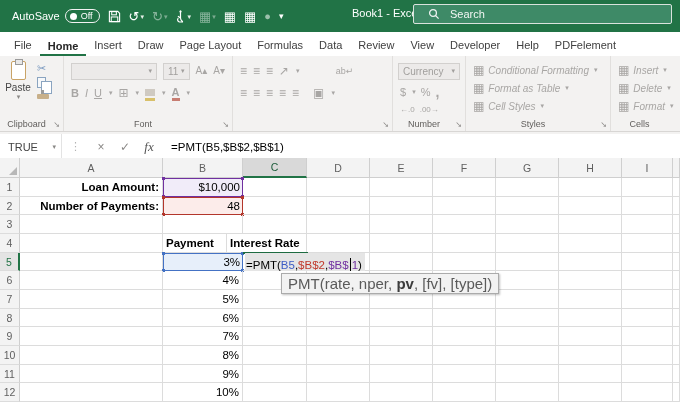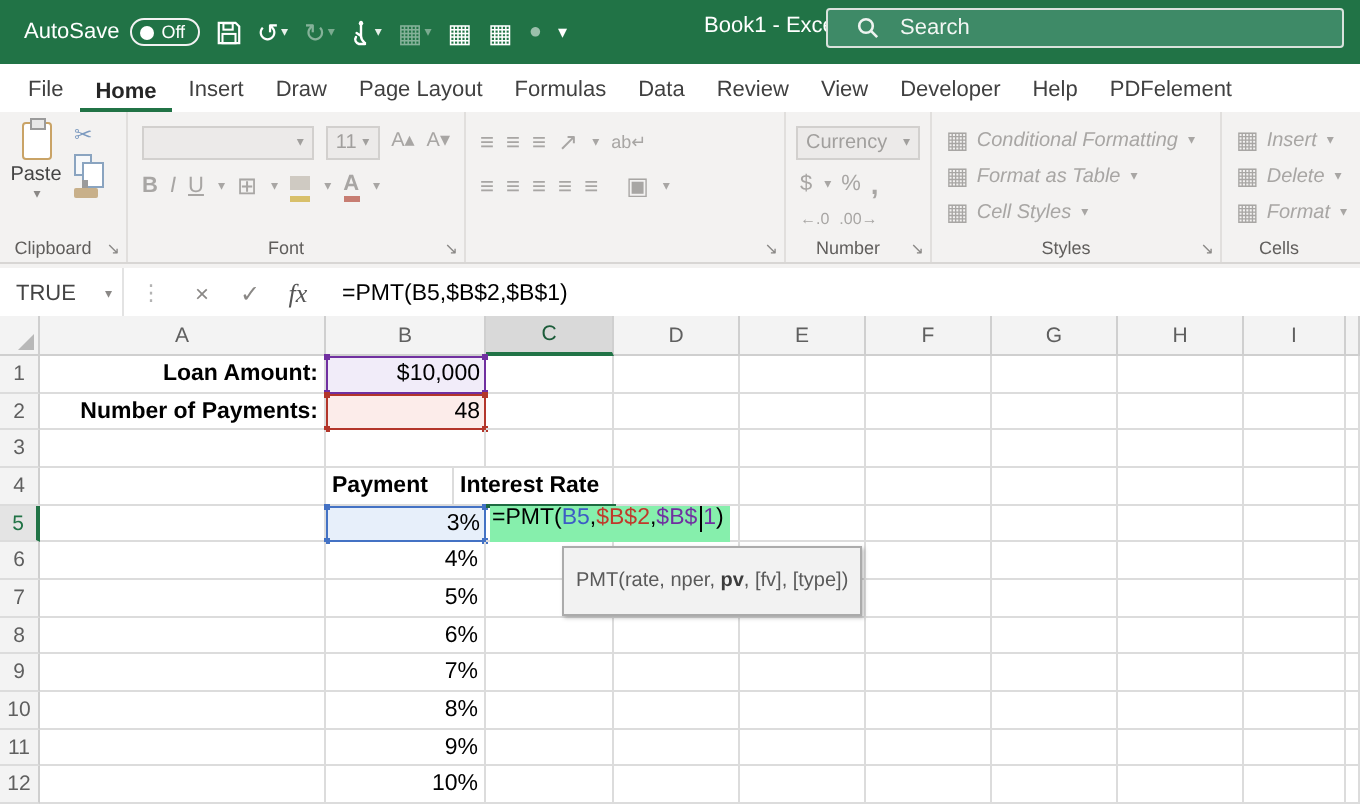--- a/index.html
+++ b/index.html
@@ -85,26 +85,26 @@
            display:flex; align-items:center; padding:0 3px; position:relative; flex:0 0 auto; white-space:nowrap; }
   .scell.bold { font-weight:bold; }
   .scell.aright { justify-content:flex-end; }
   .scell.hl { padding:0 2px; }
   .hdl { position:absolute; width:3px; height:3px; }
   .hdl.tl { left:-2px; top:-2px; } .hdl.tr { right:-2px; top:-2px; }
   .hdl.bl { left:-2px; bottom:-2px; } .hdl.br { right:-2px; bottom:-2px; }
 
   .editborder { position:absolute; left:243px; top:94px; width:65px; height:19px;
                 border-top:2px solid #1e6b41; pointer-events:none; }
-  .editline { position:absolute; left:245px; top:95px; height:18px; background:#86efac;
-              display:flex; align-items:flex-start; font-size:11.5px; padding:0 3px 0 1px; white-space:nowrap; }
+  .editline { position:absolute; left:245px; top:95px; height:18px; background:#e5e5e5;
+              display:flex; align-items:flex-end; font-size:11.5px; padding:0 3px 0 1px; white-space:nowrap; }
   .cursorbar { display:inline-block; width:1px; height:13px; background:#000; margin:0 1px; }
   .ftooltip { position:absolute; left:281px; top:115px; background:#f2f2f2; border:1px solid #ababab;
-              box-shadow:1px 1px 2px rgba(0,0,0,.25); font-size:10px; color:#5a5a5a;
-              padding:11px 6px; white-space:nowrap; }
+              box-shadow:1px 1px 2px rgba(0,0,0,.25); font-size:15px; color:#5a5a5a;
+              padding:1px 6px; white-space:nowrap; }
   .ftooltip b { color:#3d3d3d; }
 </style>
 </head>
 <body>
 
 <div class="titlebar">
   <div class="qat">
     <div class="autosave">
       <span>AutoSave</span>
       <span class="pill">
@@ -218,21 +218,21 @@
     <div class="launcher">↘</div>
   </div>
 
   <div class="rgroup" style="width:160px;">
     <div class="rrow">
       <span class="miniglyph">≡</span>
       <span class="miniglyph">≡</span>
       <span class="miniglyph">≡</span>
       <span class="miniglyph">↗</span>
       <span class="chev" style="color:#a8a6a4;">▾</span>
-      <span class="miniglyph" style="font-size:9px;margin-left:0;">ab↵</span>
+      <span class="miniglyph" style="font-size:9px;margin-left:30px;">ab↵</span>
     </div>
     <div class="rrow" style="margin-top:2px;">
       <span class="miniglyph">≡</span>
       <span class="miniglyph">≡</span>
       <span class="miniglyph">≡</span>
       <span class="miniglyph">≡</span>
       <span class="miniglyph">≡</span>
       <span class="miniglyph" style="margin-left:8px;">▣</span>
       <span class="chev" style="color:#a8a6a4;">▾</span>
     </div>

